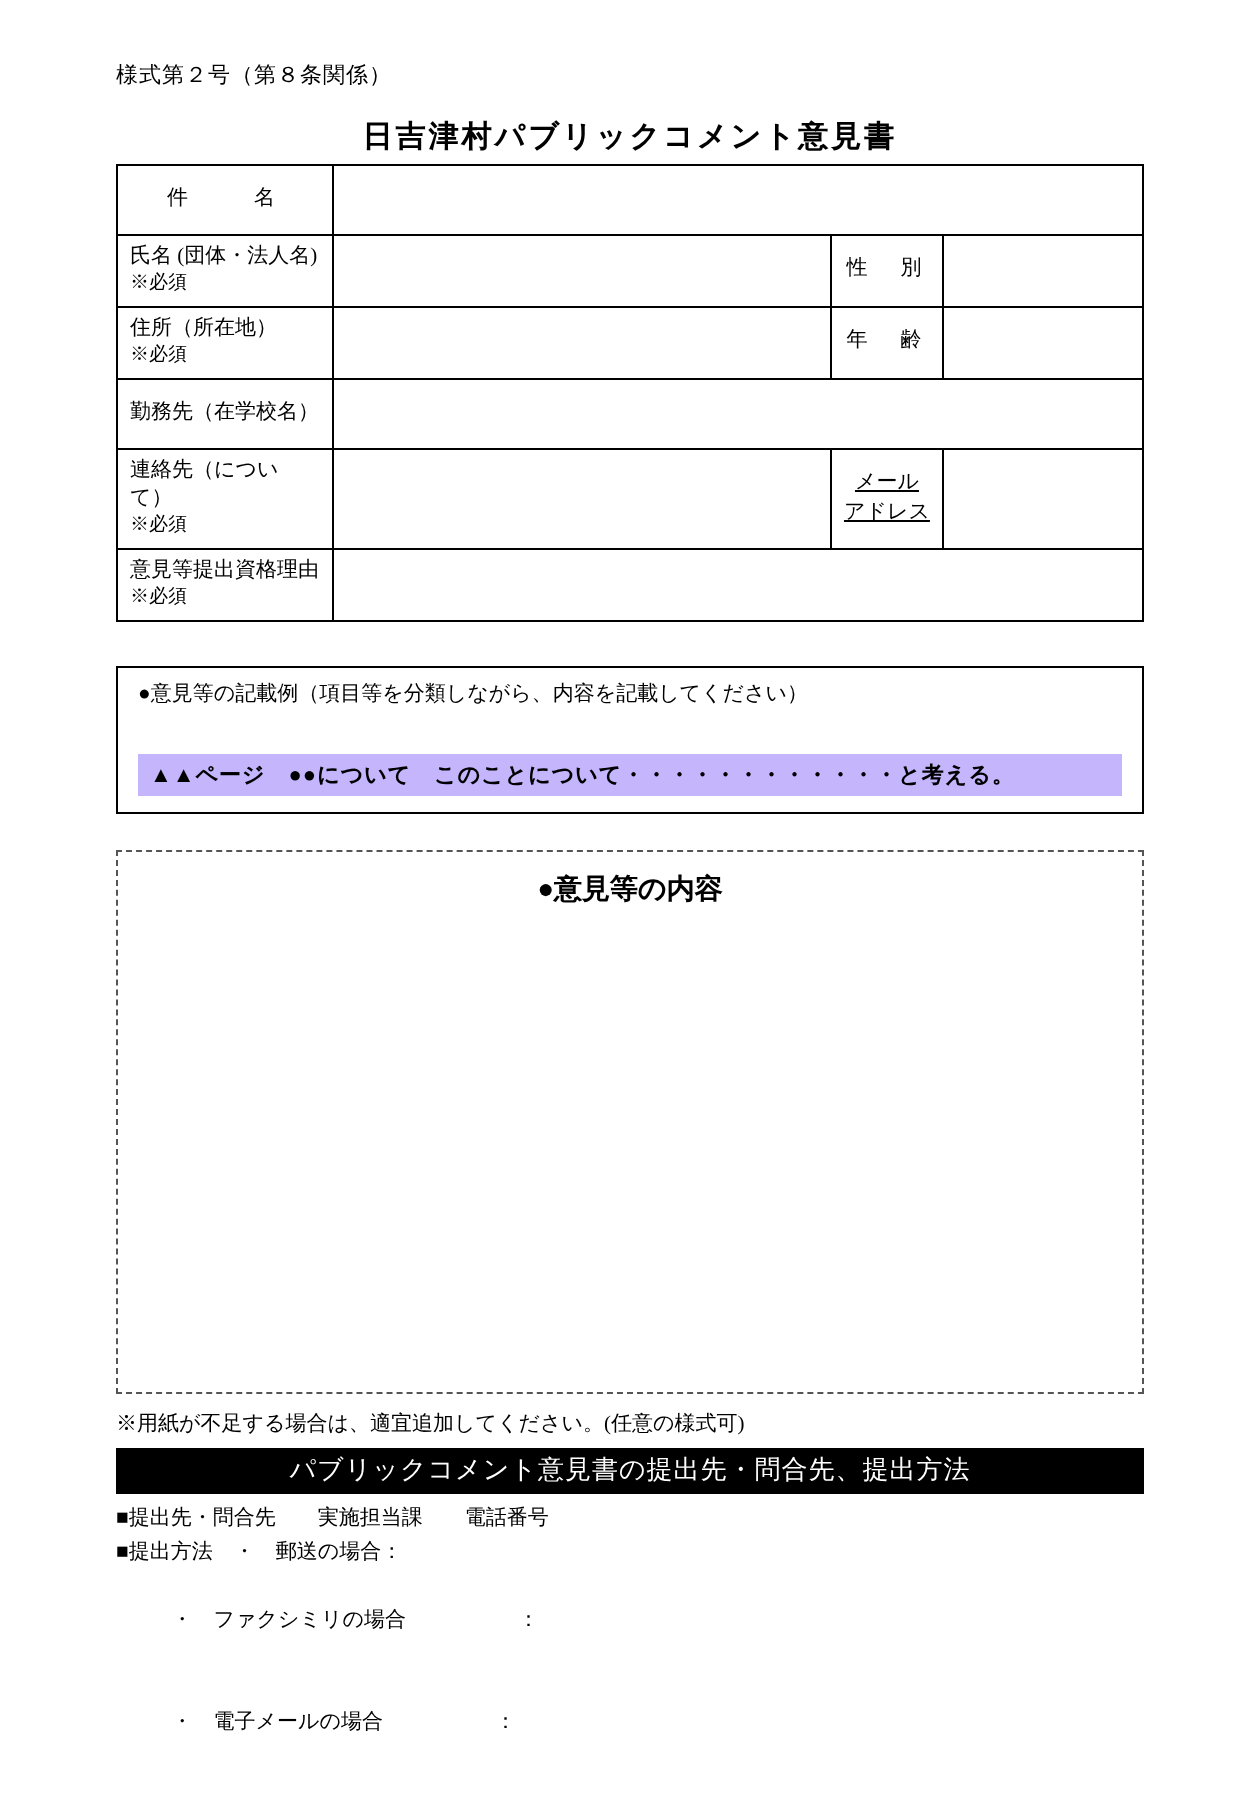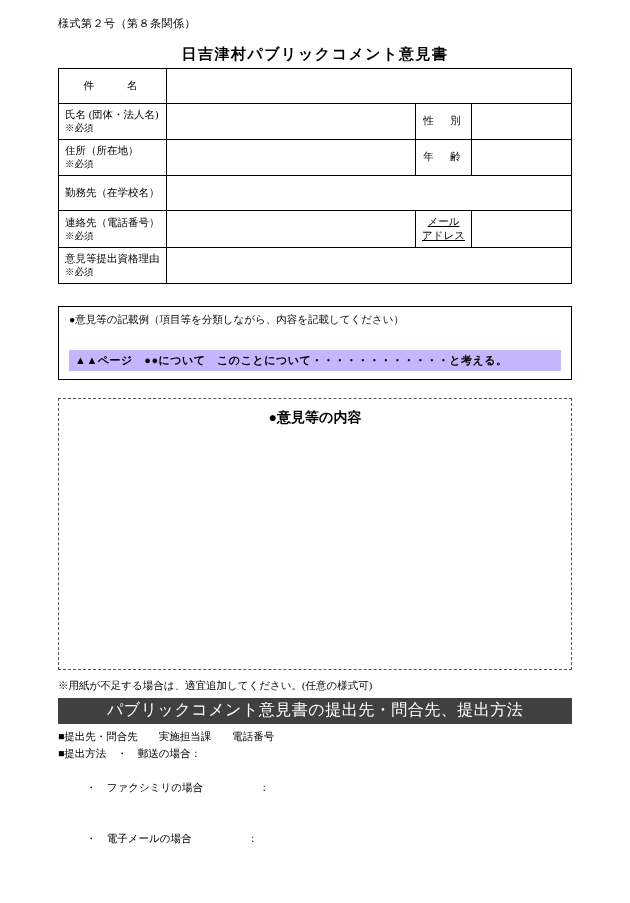--- a/index.html
+++ b/index.html
@@ -13,21 +13,21 @@
     font-family: "Liberation Serif", "DejaVu Serif", serif;
     color: #000000;
     position: relative;
     overflow: hidden;
   }
   .page {
     position: relative;
     width: 630px;
     height: 869px;
     box-sizing: border-box;
-    padding: 16px 58px 0 58px;
+    padding: 30px 58px 0 58px;
   }
   .form-number {
     font-size: 11px;
     letter-spacing: 0.5px;
     margin: 0 0 14px 0;
   }
   .doc-title {
     text-align: center;
     font-size: 15px;
     font-weight: bold;
@@ -110,24 +110,24 @@
     font-weight: bold;
   }
 
   
   .note-line {
     font-size: 10.5px;
     margin-top: 8px;
     line-height: 1.45;
   }
   .black-bar {
-    background: #404040;
+    background: #000000;
     color: #ffffff;
     text-align: center;
-    font-size: 16px;
+    font-size: 13px;
     padding: 2px 0 3px 0;
     margin-top: 4px;
     letter-spacing: 0.5px;
   }
   .info-list {
     margin-top: 4px;
     font-size: 10.5px;
     line-height: 1.62;
   }
   .info-list .row { white-space: pre; }
@@ -176,21 +176,21 @@
         <td></td>
       </tr>
 
       <tr>
         <td class="label">勤務先（在学校名）</td>
         <td colspan="3"></td>
       </tr>
 
       <tr>
         <td class="label">
-          <span>連絡先（電話番号）</span>
+          <span>連絡先（について）</span>
           <span class="req">※必須</span>
         </td>
         <td></td>
         <td class="sublabel-2l">
           <div>メール</div>
           <div>アドレス</div>
         </td>
         <td></td>
       </tr>
 

